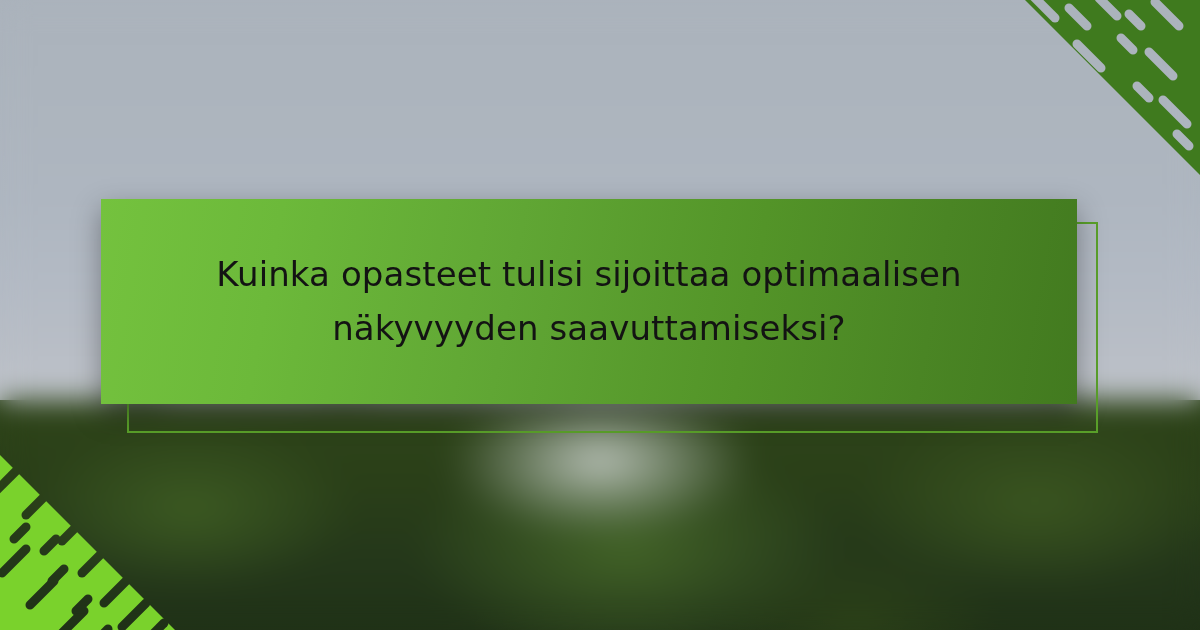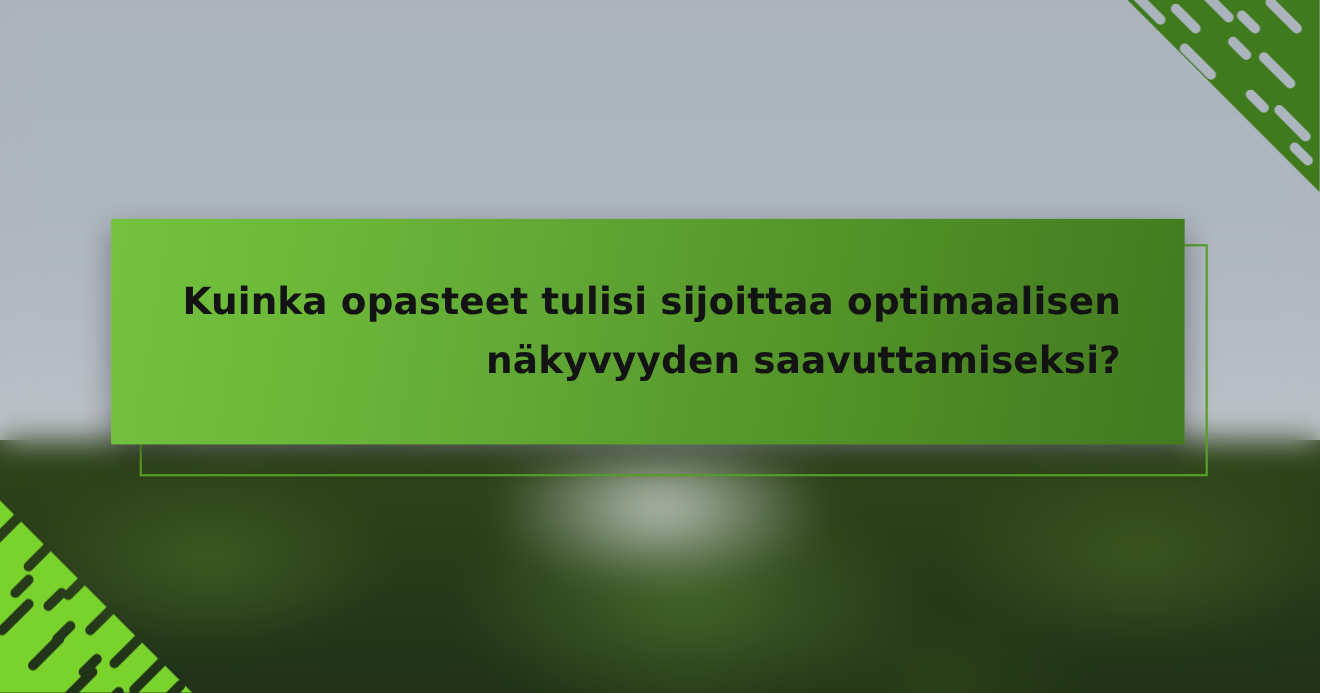--- a/index.html
+++ b/index.html
@@ -97,25 +97,25 @@
       #4a8524 84%,
       #427a1f 100%);
     box-shadow:0 10px 26px rgba(0,0,0,0.34);
     display:flex;
     align-items:center;
     justify-content:center;
     padding:18px 58px;
   }
   .card-title {
     width:100%;
-    text-align:right;
+    text-align:center;
     color:#131313;
     font-family:"DejaVu Sans", sans-serif;
     font-size:34px;
-    font-weight:700;
+    font-weight:400;
     line-height:1.56;
     letter-spacing:0.1px;
   }
 </style>
 </head>
 <body>
 
 <div class="stage">
 
   <div class="bg">

